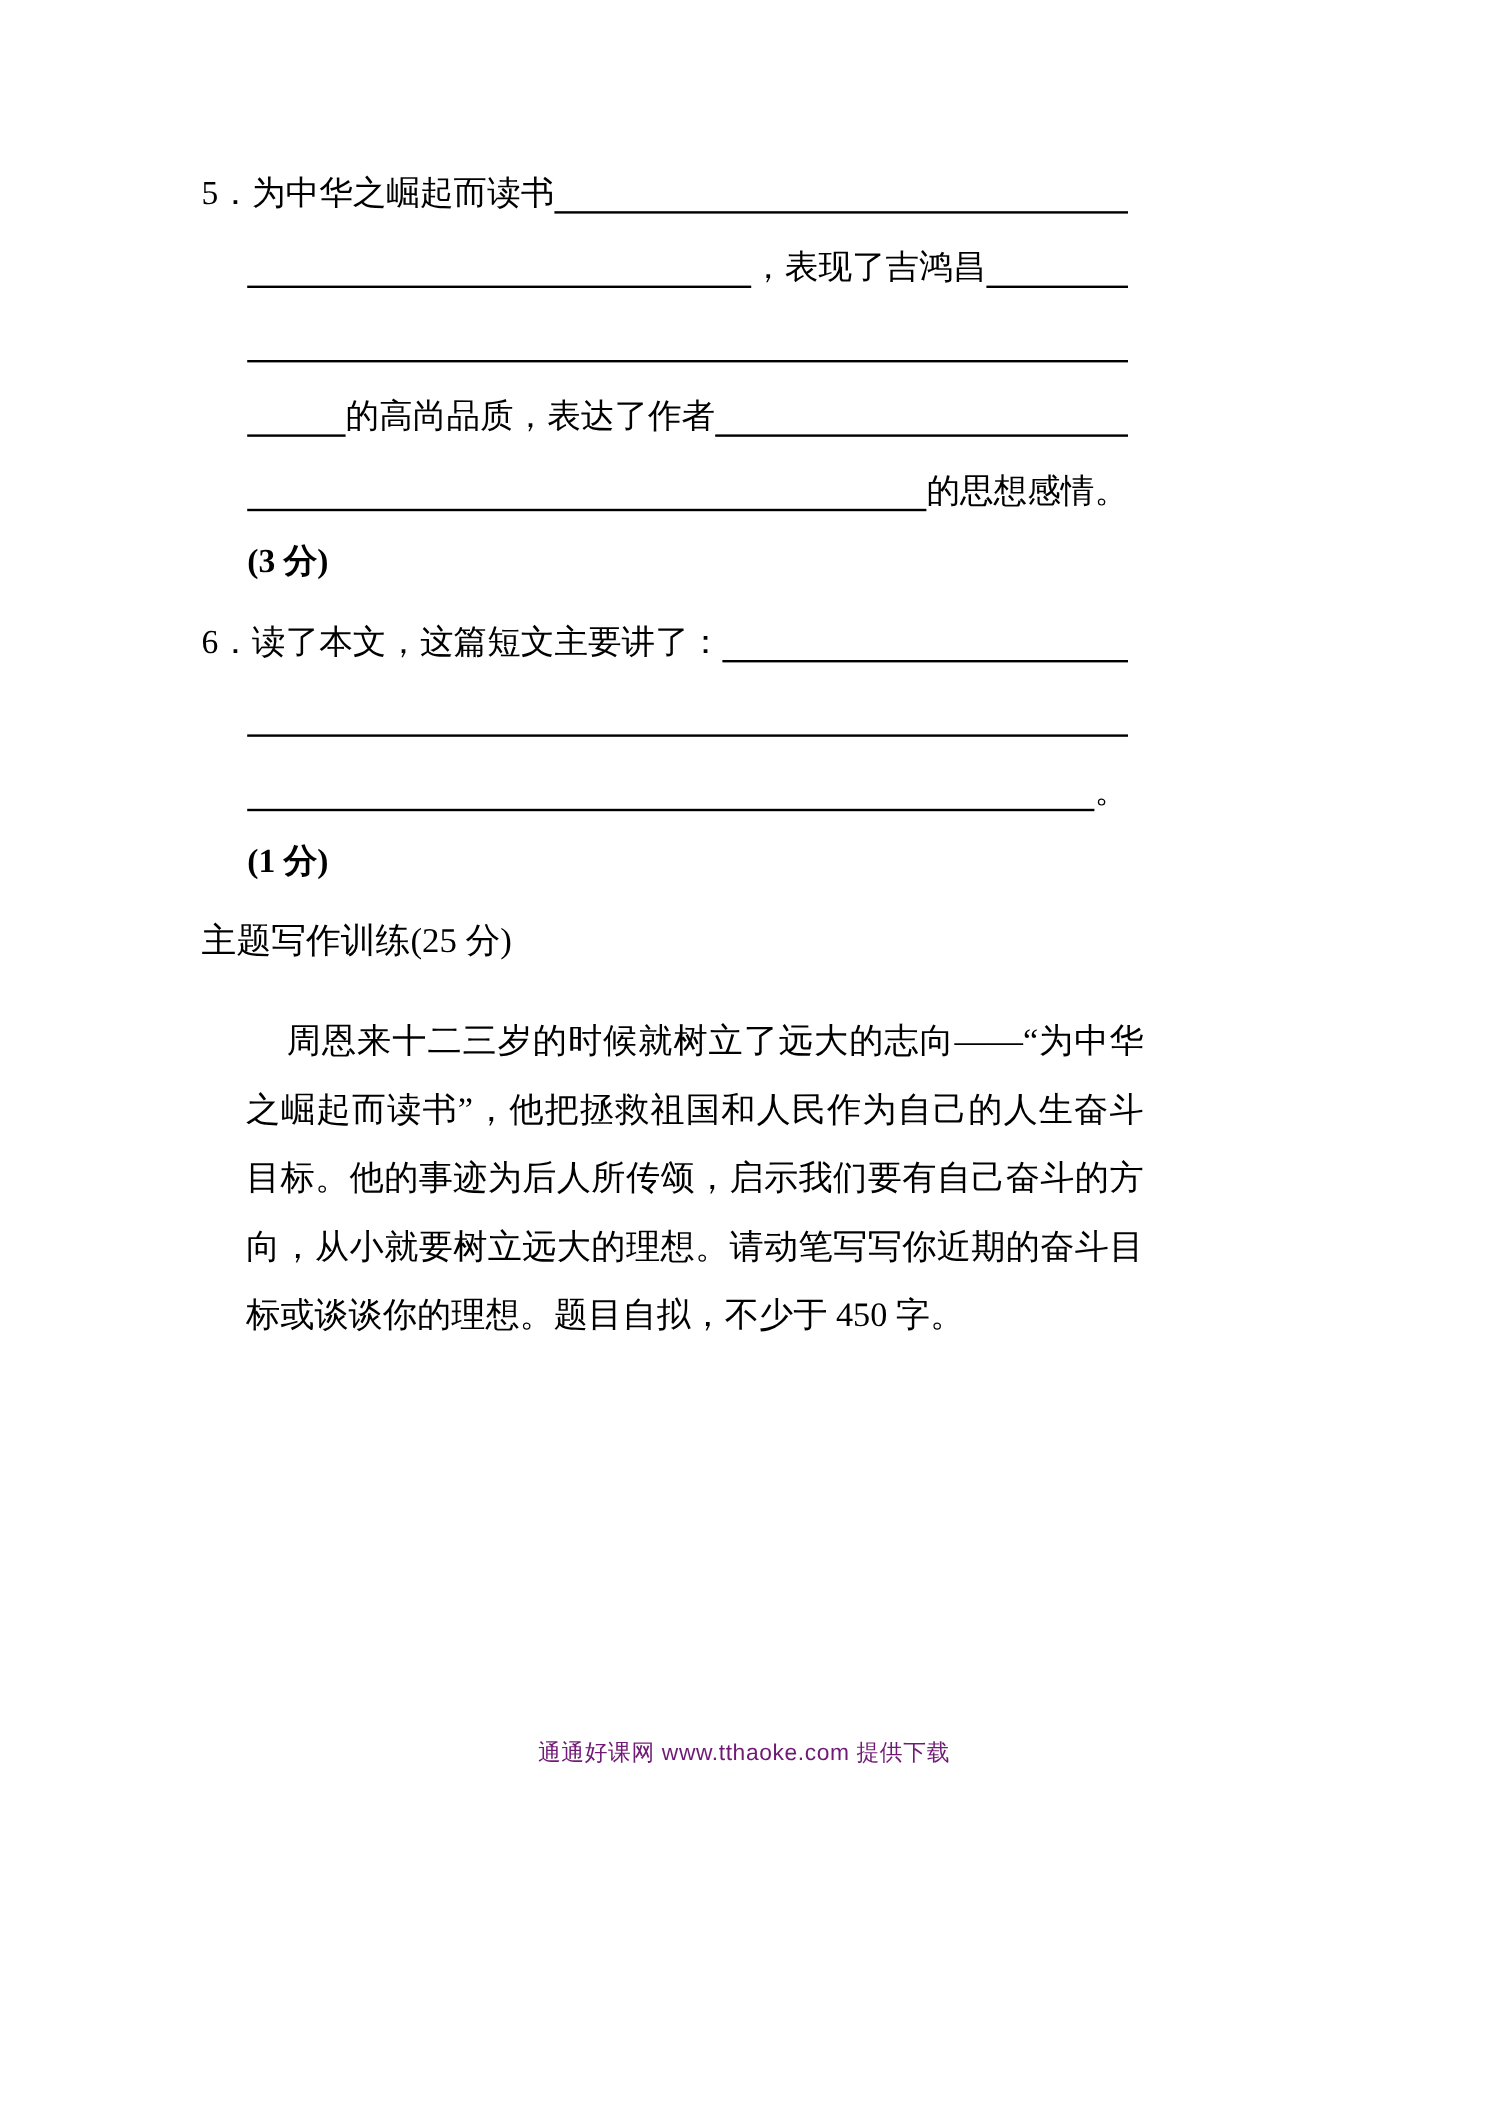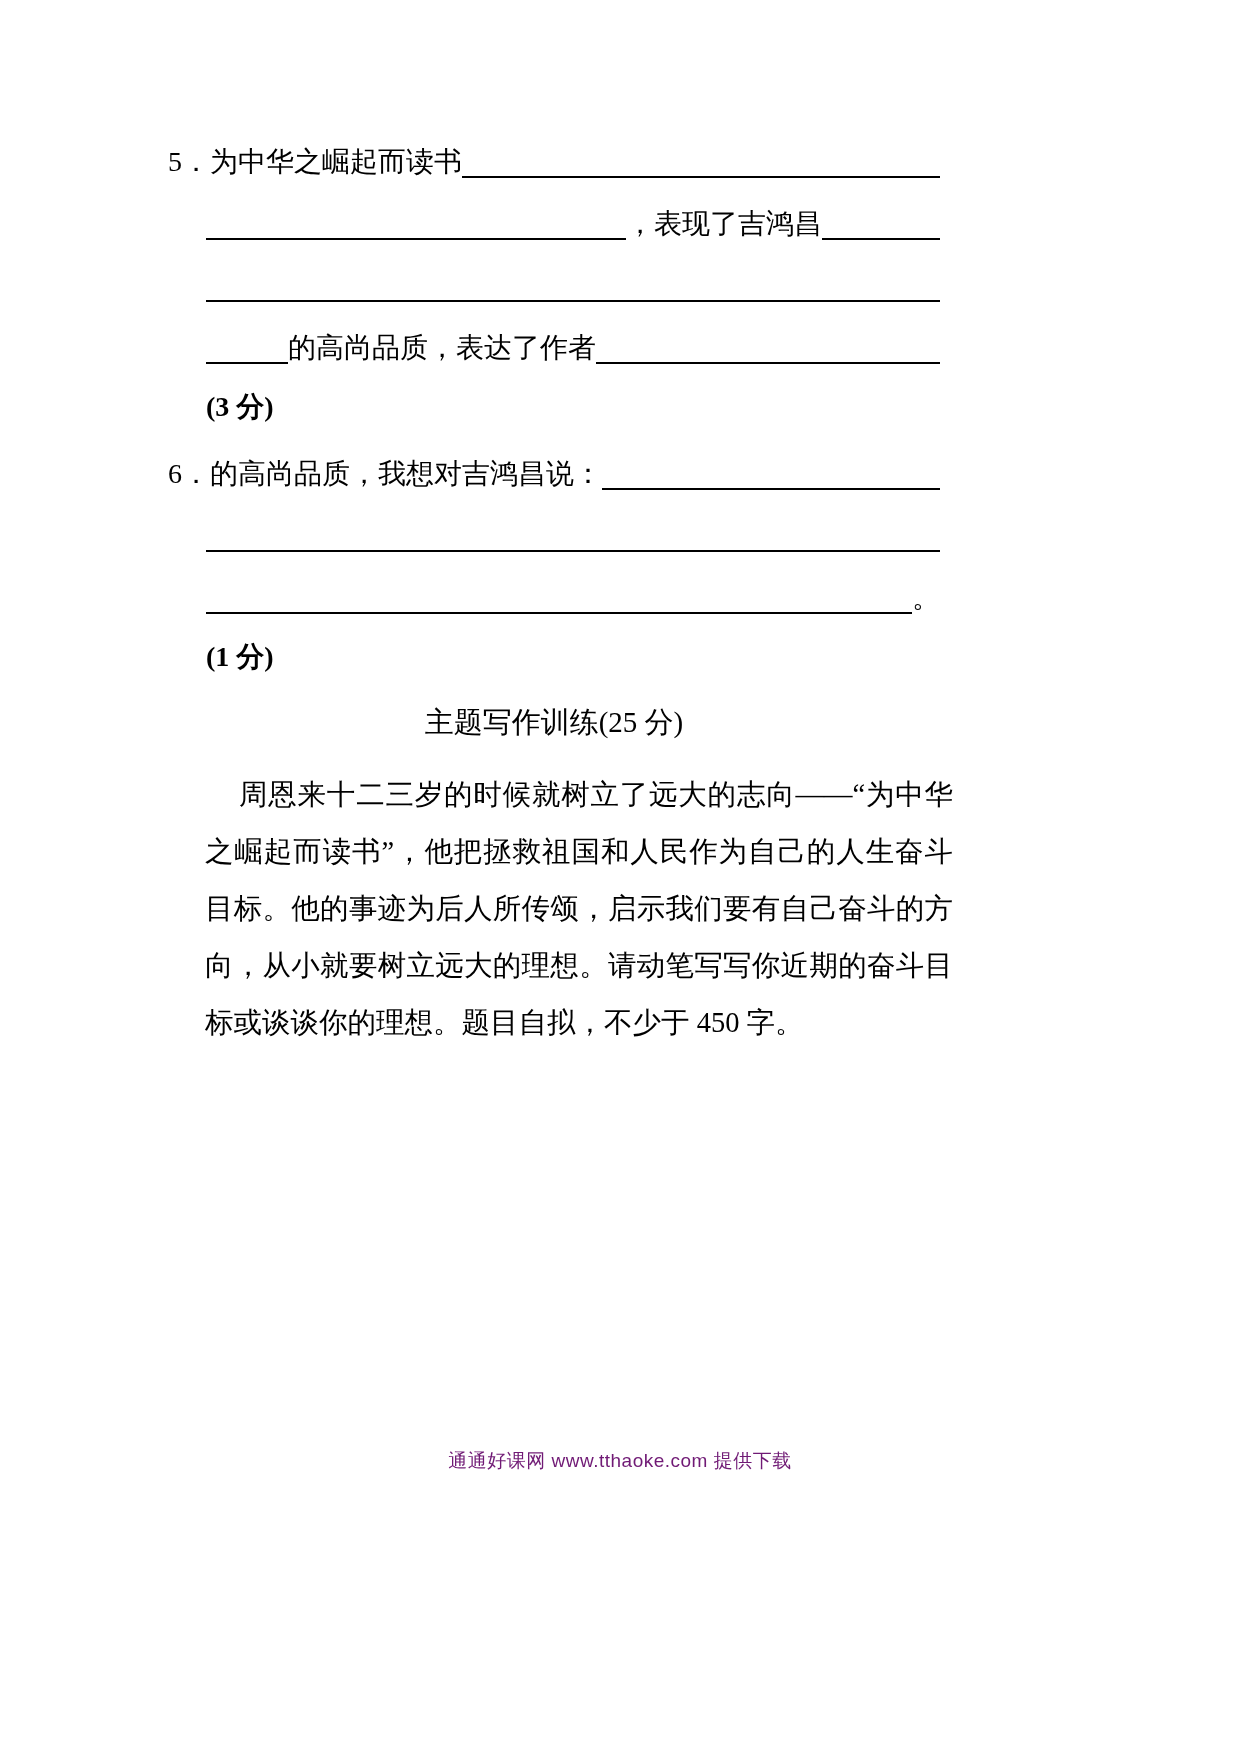--- a/index.html
+++ b/index.html
@@ -43,25 +43,24 @@
   .grow { flex: 1 1 auto; }
   .indent { padding-left: 38px; }
   .score {
     padding-left: 38px;
     height: 38px;
     line-height: 38px;
     margin-bottom: 26px;
     font-weight: bold;
   }
   .section-heading {
-    text-align: center;
     font-size: 29px;
     height: 40px;
     line-height: 40px;
-    margin: 12px 0 24px 0;
+    margin: 12px 0 36px 0;
   }
   .q7-title {
     font-size: 29px;
     height: 40px;
     line-height: 40px;
     margin-bottom: 10px;
   }
   .q7-para {
     margin-left: 37px;
     width: 748px;
@@ -100,27 +99,31 @@
         <span class="blank grow"></span>
       </div>
       <div class="q-line indent">
         <span class="blank grow"></span>
       </div>
       <div class="q-line indent">
         <span class="blank" style="width:82px"></span>
         <span class="txt">的高尚品质，表达了作者</span>
         <span class="blank grow"></span>
       </div>
+      <div class="q-line indent">
+        <span class="blank" style="width:580px"></span>
+        <span class="txt">的思想感情。</span>
+      </div>
       <div class="score">(3 分)</div>
     </div>
 
     <div>
       <div class="q-line">
         <span class="q-num">6．</span>
-        <span class="txt">的高尚品质，我想对吉鸿昌说：</span>
+        <span class="txt">读了本文，这篇短文主要讲了：</span>
         <span class="blank grow"></span>
       </div>
       <div class="q-line indent">
         <span class="blank grow"></span>
       </div>
       <div class="q-line indent">
         <span class="blank grow"></span>
         <span class="txt">。</span>
       </div>
       <div class="score">(1 分)</div>

